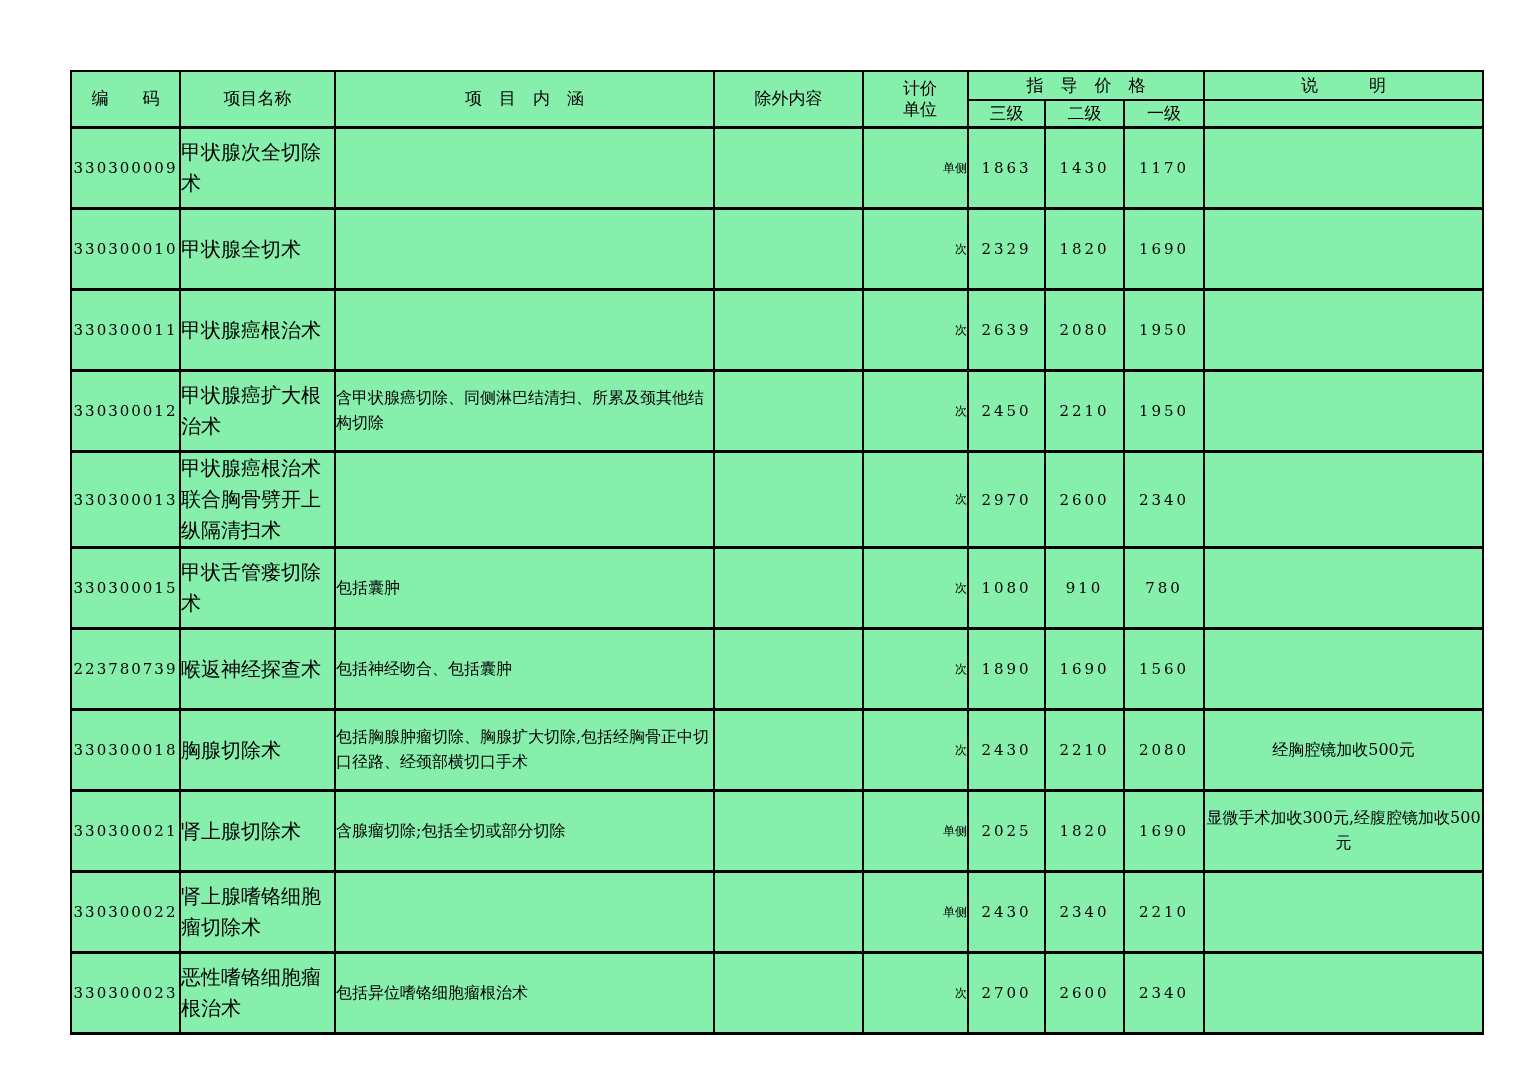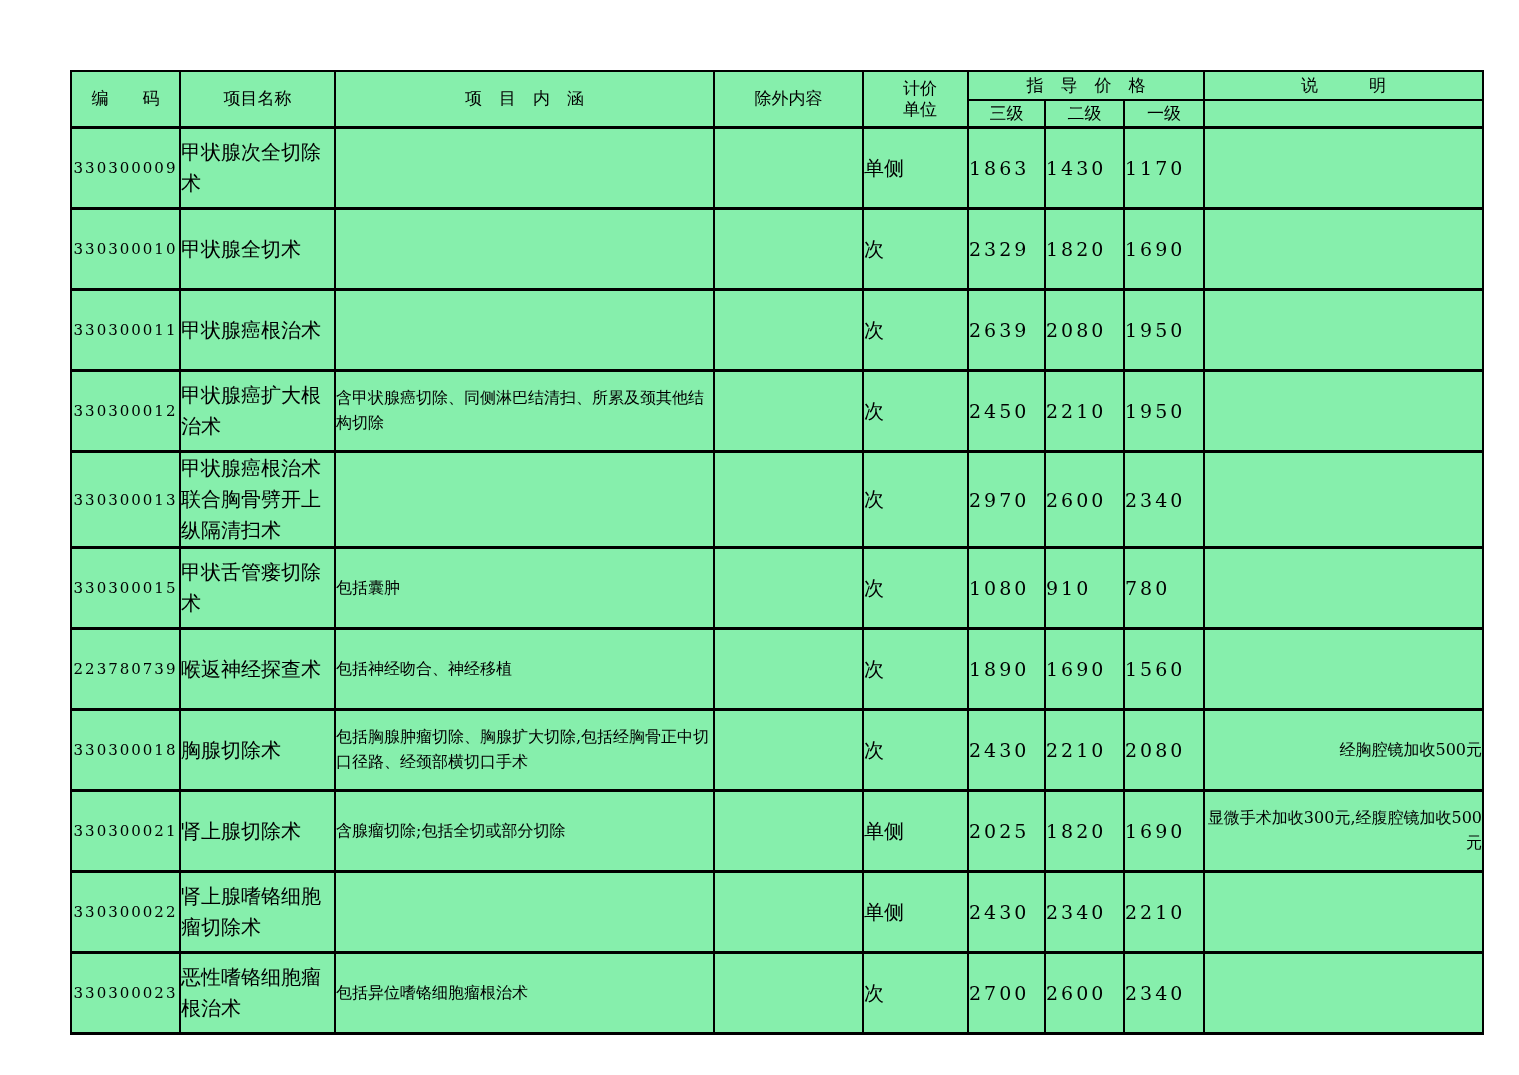--- a/index.html
+++ b/index.html
@@ -63,30 +63,31 @@
     padding-right: 35px;
     line-height: 1.55;
     margin-left: 39px;
   }
   td.excluded {
     font-size: 16px;
     text-align: left;
     padding-left: 4px;
   }
   td.unit {
-    font-size: 20px;
-    text-align: left;
+    font-size: 12px;
+    text-align: right;
   }
   td.price {
-    font-size: 19px;
+    font-size: 15px;
     letter-spacing: 3px;
+    text-align: center;
   }
   td.note {
     font-size: 16px;
-    text-align: right;
+    text-align: center;
     padding-left: 4px;
     padding-right: 25px;
     line-height: 1.55;
   }
 </style>
 </head>
 <body>
 
 <div class="table-wrap">
   <table class="price-table">
@@ -190,21 +191,21 @@
     <td class="unit">次</td>
     <td class="price">1080</td>
     <td class="price">910</td>
     <td class="price">780</td>
     <td class="note"></td>
   </tr>
 
   <tr>
     <td class="code">223780739</td>
     <td class="name">喉返神经探查术</td>
-    <td class="content">包括神经吻合、神经移植</td>
+    <td class="content">包括神经吻合、包括囊肿</td>
     <td class="excluded"></td>
     <td class="unit">次</td>
     <td class="price">1890</td>
     <td class="price">1690</td>
     <td class="price">1560</td>
     <td class="note"></td>
   </tr>
 
   <tr>
     <td class="code">330300018</td>

